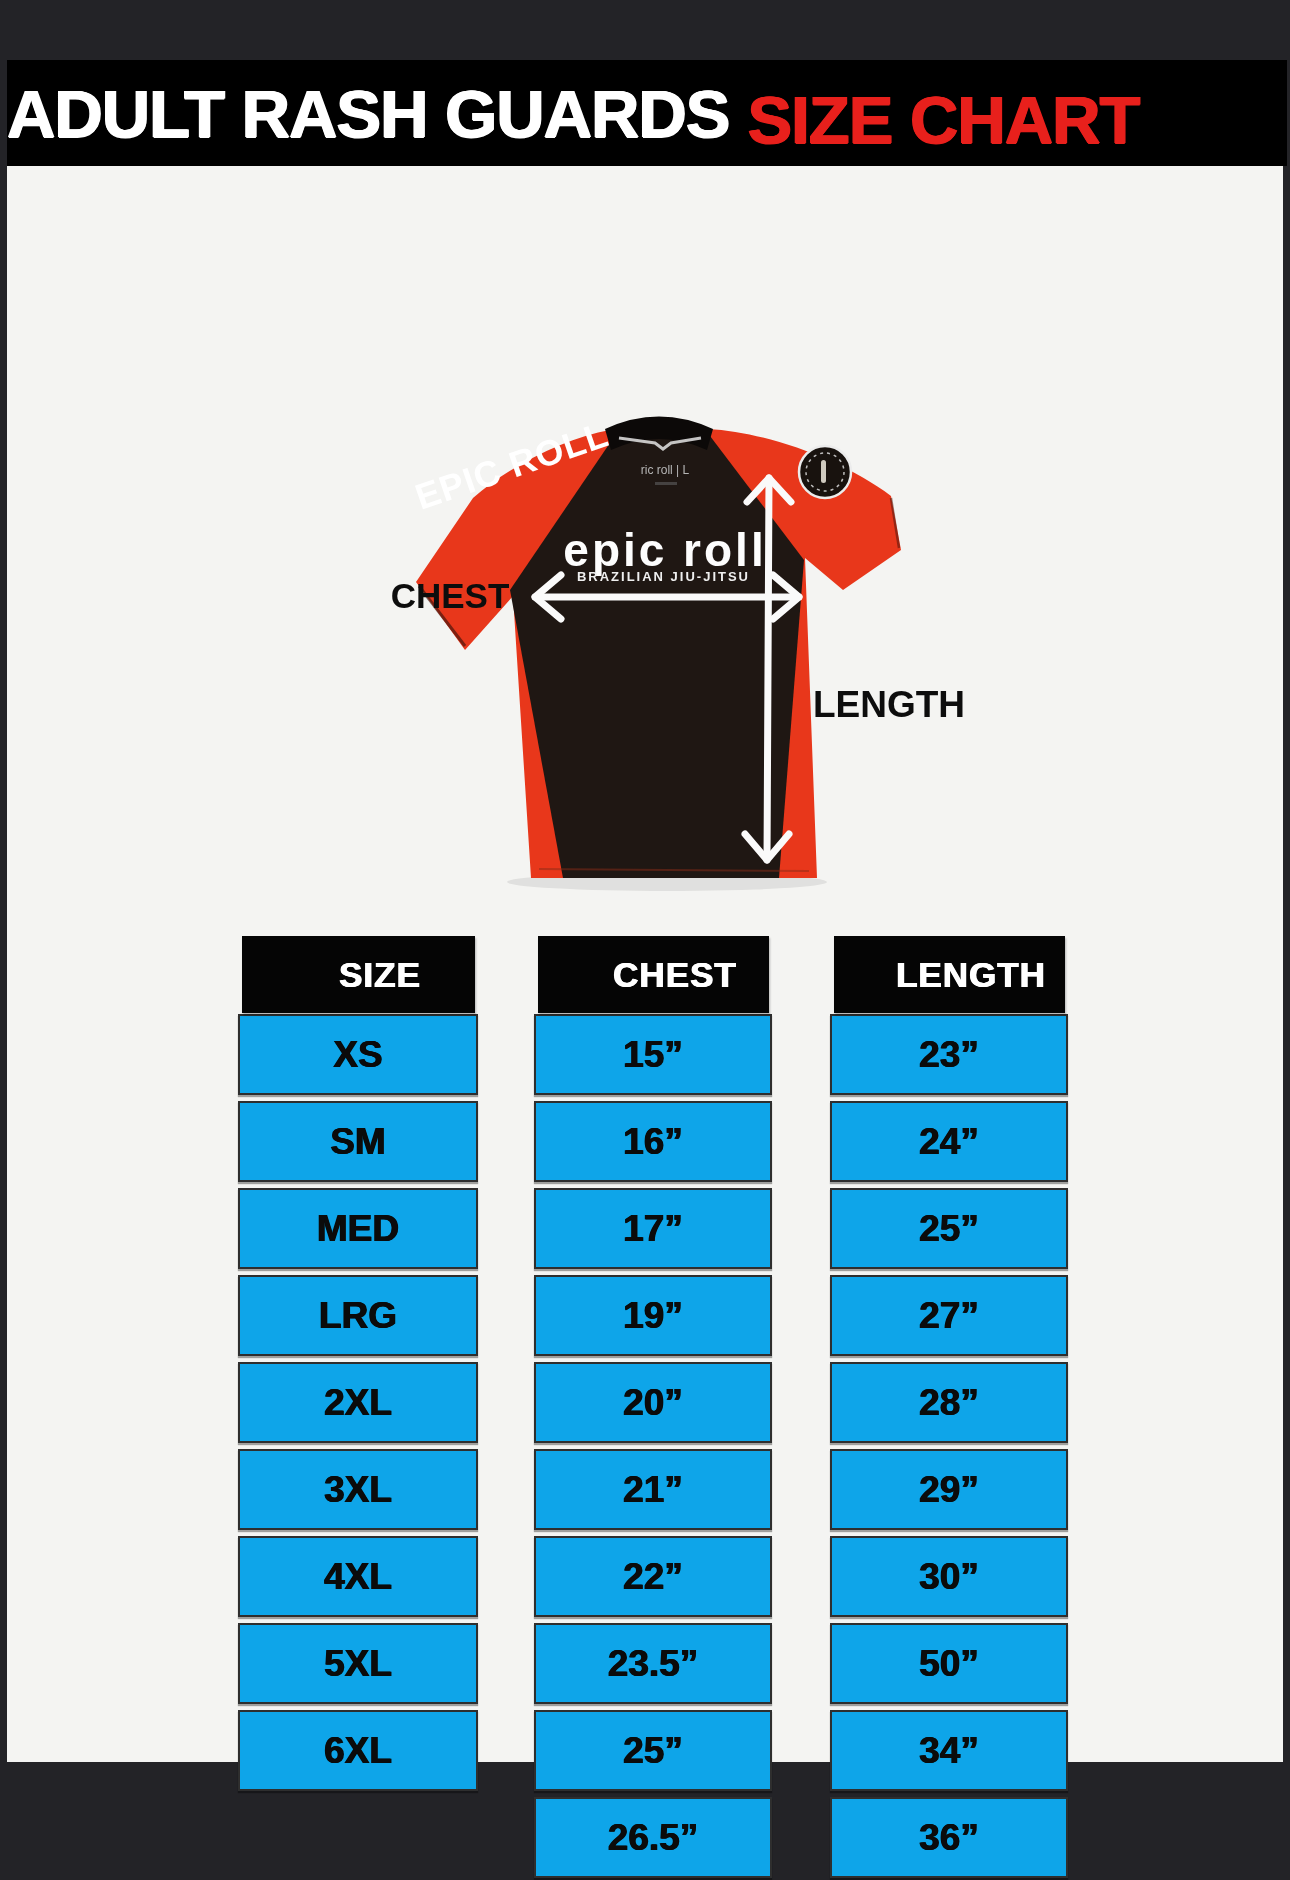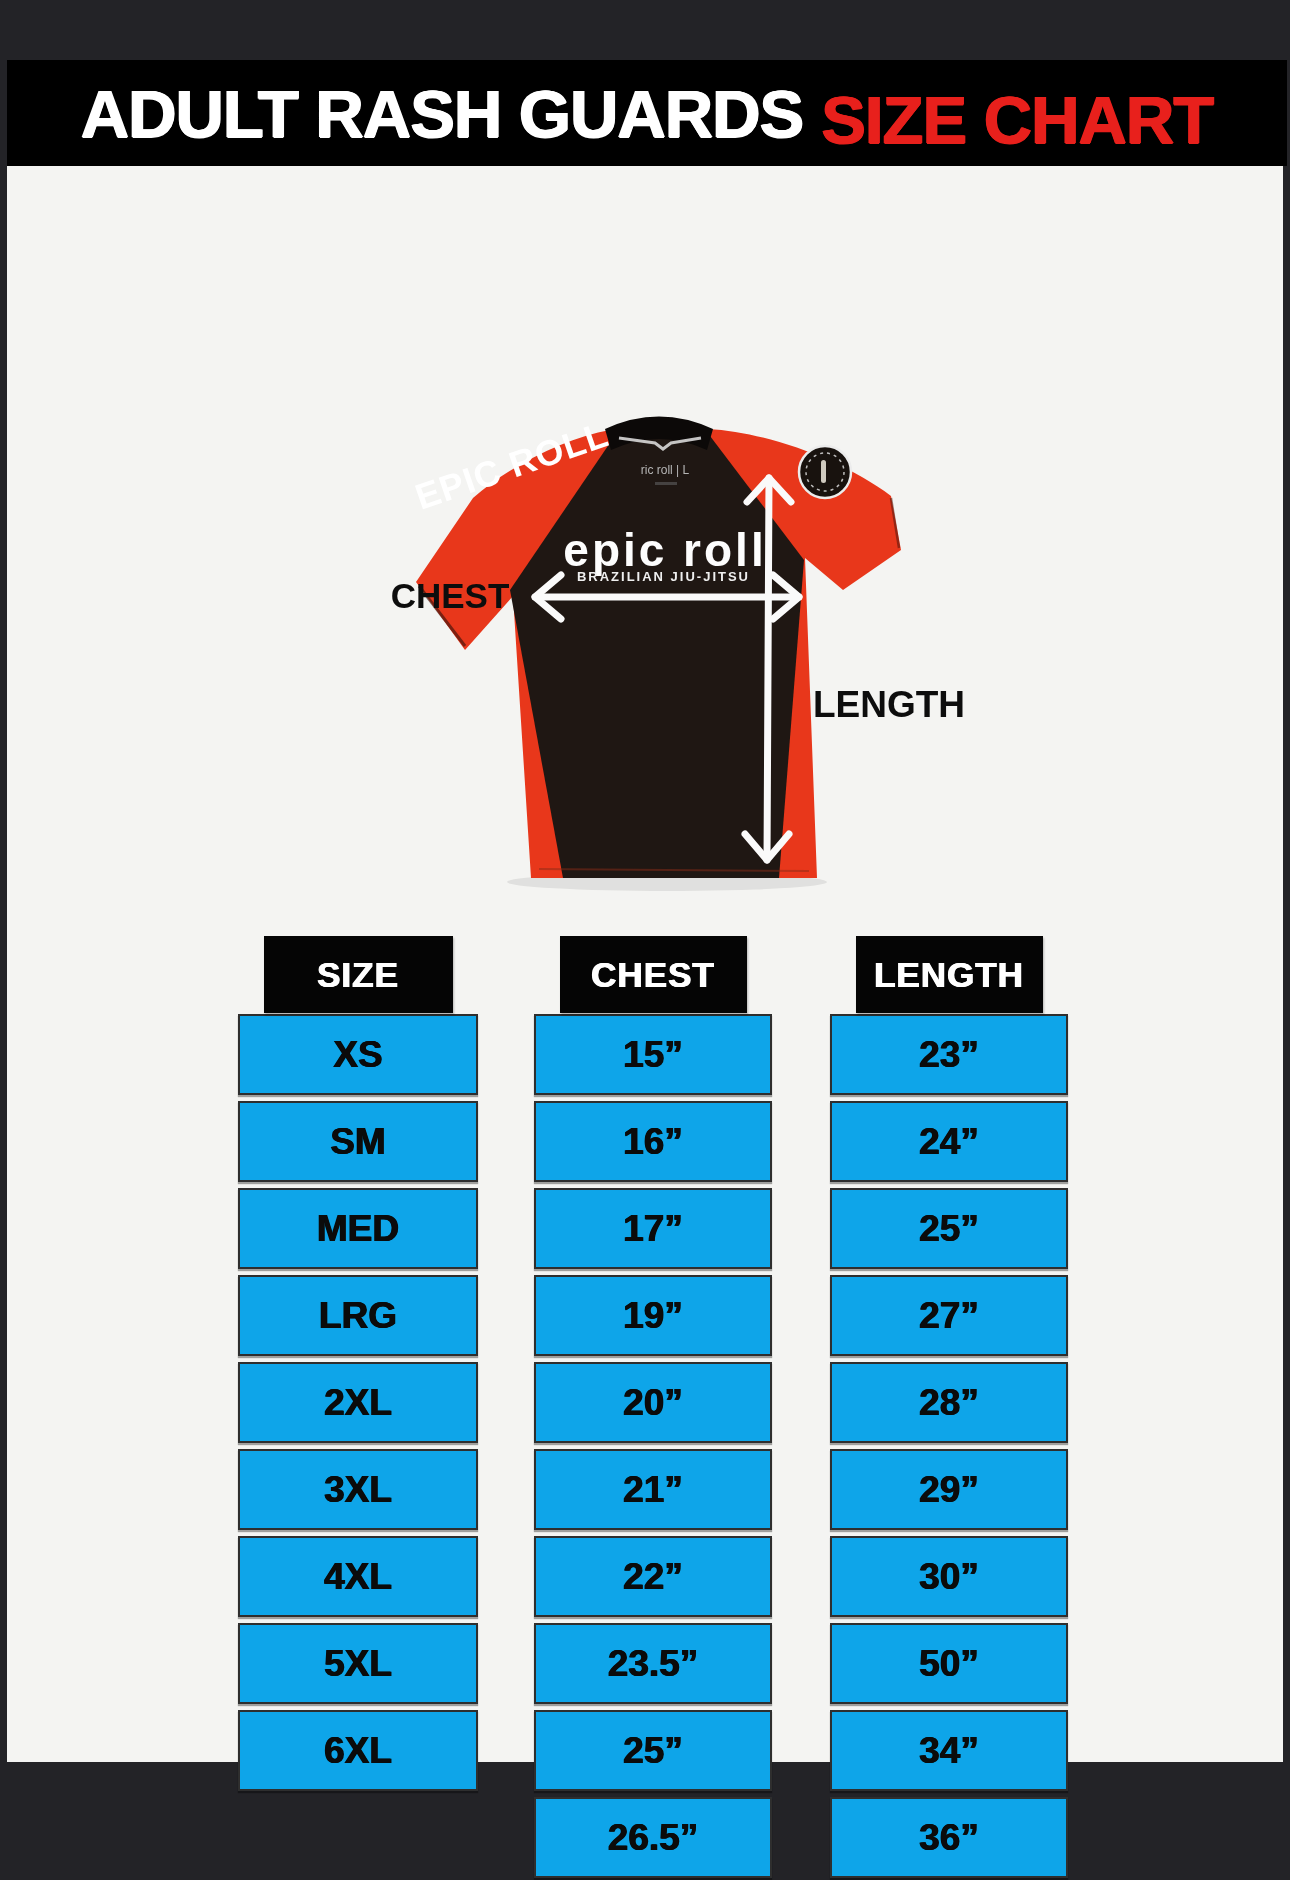--- a/index.html
+++ b/index.html
@@ -2,21 +2,21 @@
 <html><head>
 <meta charset="utf-8">
 <style>
   html,body{margin:0;padding:0;background:#232327;}
   .page{
     position:relative;width:1290px;height:1880px;overflow:hidden;
     background:#232327;font-family:"Liberation Sans",sans-serif;
   }
   .banner{
     position:absolute;left:7px;top:60px;width:1280px;height:106px;
-    background:#000;display:flex;align-items:center;justify-content:center;
+    background:#000;display:flex;align-items:center;justify-content:flex-start;
     white-space:nowrap;
   }
   .banner .t{
     font-size:67px;font-weight:bold;letter-spacing:-1px;color:#fff;
     text-shadow:0.8px 0 currentColor,-0.8px 0 currentColor,0 0.5px currentColor;
   }
   .banner .t.red{color:#e8201c;margin-left:18px;margin-top:12px;}
   .sheet{
     position:absolute;left:7px;top:166px;width:1276px;height:1596px;
     background:#f4f4f2;
@@ -26,20 +26,21 @@
   .col{position:absolute;top:770px;}
   .col.size{left:231px;width:240px;}
   .col.chest{left:527px;width:238px;}
   .col.length{left:823px;width:238px;}
   .hdr{
     position:relative;margin:0 auto 1px auto;height:77px;background:#050505;
     display:flex;align-items:center;justify-content:center;
     color:#fff;font-size:35px;font-weight:bold;letter-spacing:1px;
     text-shadow:0.6px 0 currentColor,-0.6px 0 currentColor;
     box-shadow:1px 2px 2px rgba(0,0,0,0.25);
+    padding-left:44px;
   }
   .col.size .hdr{width:189px;}
   .col.chest .hdr,.col.length .hdr{width:187px;}
   .cell{
     height:77px;margin-top:6px;background:#0ea5e9;
     border:2px solid #2e2e2e;box-shadow:0 2px 1px rgba(0,0,0,0.35);
     display:flex;align-items:center;justify-content:center;
     font-size:37px;font-weight:bold;color:#0b0b0b;
     text-shadow:0.6px 0 currentColor,-0.6px 0 currentColor;
   }

